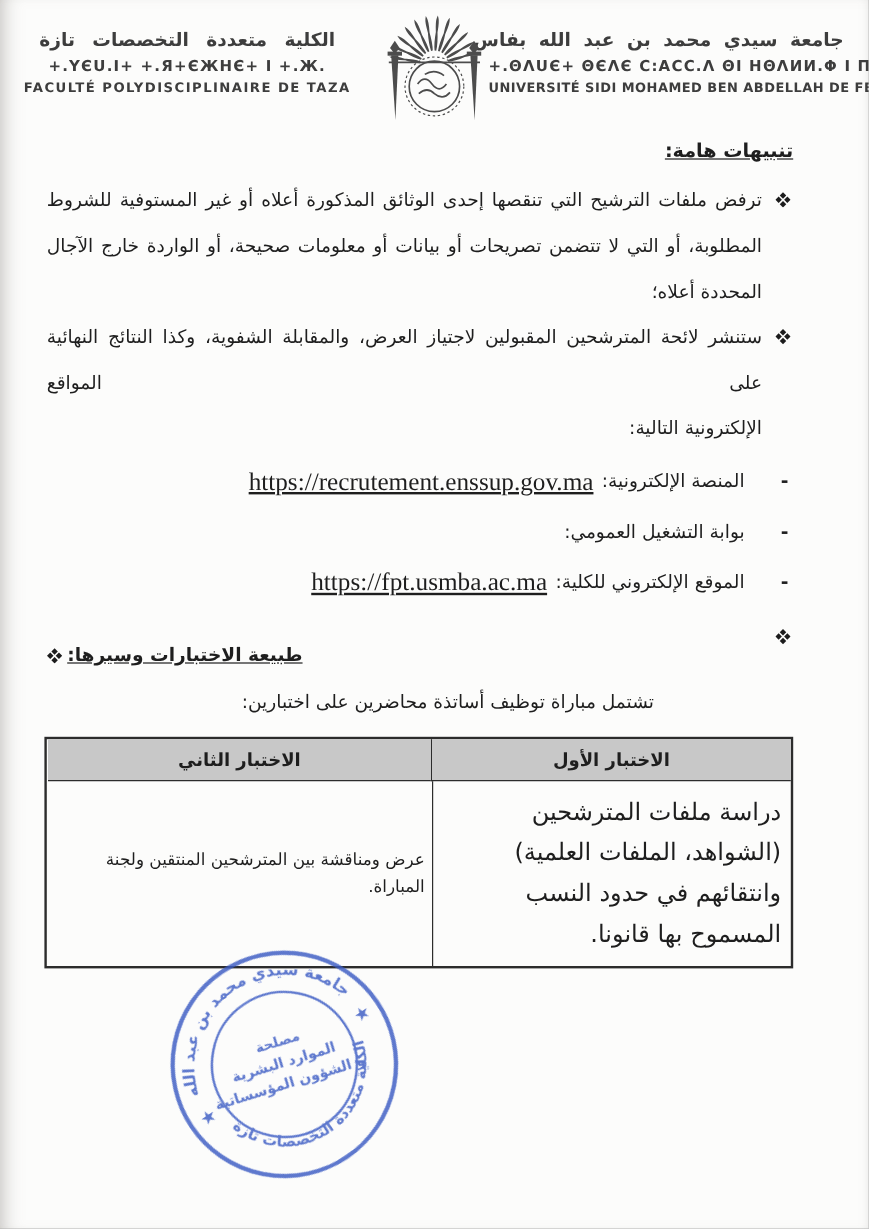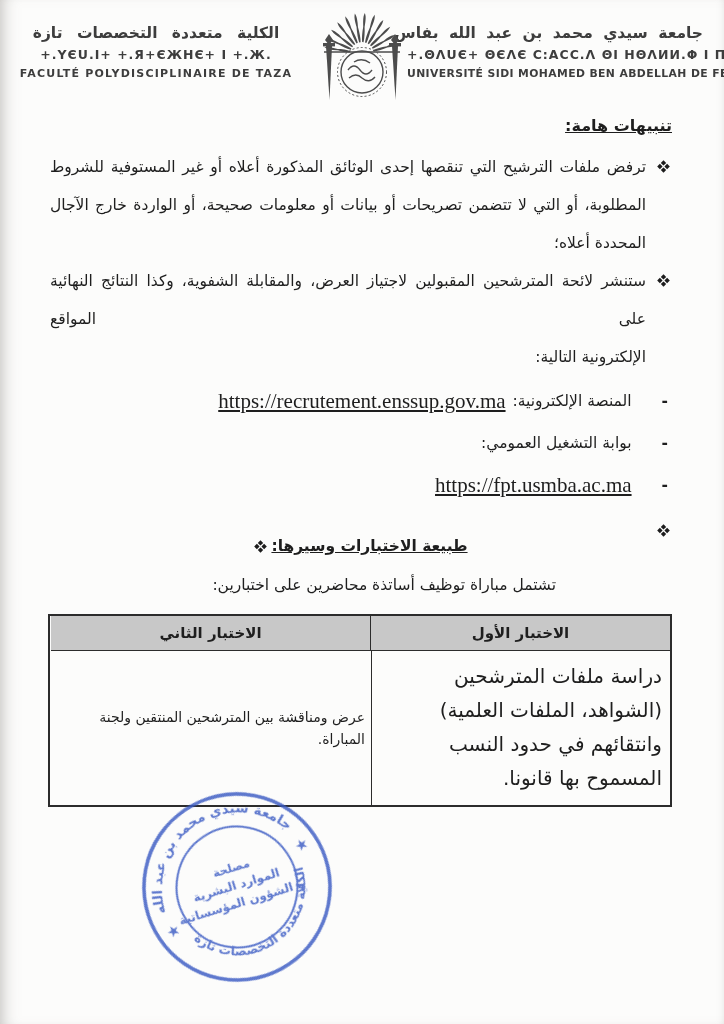--- a/index.html
+++ b/index.html
@@ -22,35 +22,35 @@
   .hdr-ar{font-size:15.5px;font-weight:bold;direction:rtl;white-space:nowrap;word-spacing:5px;}
   .hdr-left .hdr-ar{word-spacing:9px;}
   .hdr-tif{font-size:12.5px;font-weight:bold;letter-spacing:1px;white-space:nowrap;}
   .hdr-fr{font-size:10.8px;font-weight:bold;letter-spacing:.4px;white-space:nowrap;}
   .hdr-left .hdr-fr{letter-spacing:1.2px;font-size:11px;}
   .logo-wrap{position:absolute;left:302px;top:-6px;width:120px;height:100px;}
   .logo-wrap svg{width:100%;height:100%;}
   .logo-ink{stroke:#4c4c4c;fill:none;stroke-width:1.4;}
   .logo-fill{fill:#4c4c4c;stroke:none;}
   
-  .doc{position:absolute;left:50px;top:112px;width:622px;direction:rtl;font-size:15.5px;line-height:38px;}
+  .doc{position:absolute;left:39px;top:112px;width:622px;direction:rtl;font-size:15.5px;line-height:38px;}
   .title{font-weight:bold;font-size:16px;text-decoration:underline;text-align:right;height:28px;line-height:28px;margin-bottom:8px;}
   .para{position:relative;padding-right:26px;text-align:justify;}
   .diamond{width:13px;height:13px;display:inline-block;vertical-align:middle;flex:0 0 13px;}
   .para .diamond{position:absolute;right:2px;top:12px;}
   .b2l1{display:block;text-align:justify;text-align-last:justify;}
   .b2l2{display:block;text-align:right;padding-left:0;margin-left:126px;}
   .links{margin-top:4px;}
   .link-row{display:flex;align-items:center;height:42px;padding-right:4px;}
   .dash{font-weight:bold;margin-left:30px;}
   .link-label{margin-left:7px;white-space:nowrap;}
   .link-url{direction:ltr;font-family:"Liberation Serif","DejaVu Serif",serif;font-weight:normal;font-size:21px;text-decoration:underline;color:var(--ink);white-space:nowrap;}
   .bullet3{position:relative;padding-right:26px;text-align:right;margin-top:6px;}
   .bullet3 .diamond{position:absolute;right:2px;top:12px;}
-  .exam-heading{display:flex;align-items:center;justify-content:center;gap:4px;margin-top:24px;height:32px;}
+  .exam-heading{display:flex;align-items:center;justify-content:flex-end;gap:4px;margin-top:24px;height:32px;}
   .exam-heading .hd-text{font-weight:bold;text-decoration:underline;font-size:15.5px;}
   .intro{text-align:right;margin-left:112px;margin-right:116px;margin-top:4px;white-space:nowrap;}
   
   .xtable{margin-top:10px;width:620px;border:2px solid #2c2c2c;direction:rtl;}
   .trow{display:flex;direction:rtl;}
   .cell-first{width:299px;border-left:1.5px solid #2c2c2c;}
   .cell-second{width:319px;}
   .thead .cell-first,.thead .cell-second{
     background:var(--thbg);height:34px;display:flex;align-items:center;justify-content:center;
     font-weight:bold;font-size:15px;border-bottom:1.5px solid #2c2c2c;
@@ -153,20 +153,21 @@
         <span class="dash">-</span>
         <span class="link-label">المنصة الإلكترونية:</span>
         <span class="link-url">https://recrutement.enssup.gov.ma</span>
       </div>
       <div class="link-row">
         <span class="dash">-</span>
         <span class="link-label">بوابة التشغيل العمومي:</span>
       </div>
       <div class="link-row">
         <span class="dash">-</span>
+        <span class="link-label">الموقع الإلكتروني للكلية:</span>
         <span class="link-url">https://fpt.usmba.ac.ma</span>
       </div>
     </div>
 
     <div class="bullet3">
       <svg class="diamond" viewBox="0 0 14 14">
         <g fill="#1c1c1c">
           <polygon points="7,0.2 9.9,3.1 7,6 4.1,3.1"></polygon>
           <polygon points="10.9,4.1 13.8,7 10.9,9.9 8,7"></polygon>
           <polygon points="7,8 9.9,10.9 7,13.8 4.1,10.9"></polygon>

